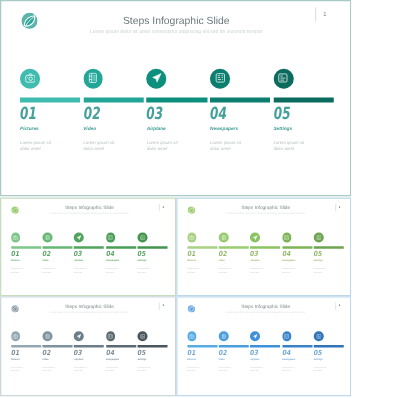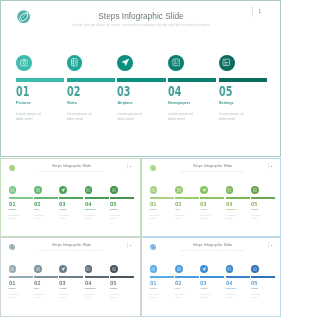--- a/index.html
+++ b/index.html
@@ -6,21 +6,21 @@
 * { box-sizing:border-box; margin:0; padding:0; }
 html,body { width:281px; height:318px; }
 body { background:#ffffff; font-family:"Liberation Sans", sans-serif; overflow:hidden; position:relative; -webkit-font-smoothing:antialiased; }
 
 .slide { position:absolute; background:#fff; overflow:hidden; }
 .title,.sub,.num,.lbl,.dsc,.pagenum { opacity:0.99; }
 .logo { position:absolute; }
 .logo svg { width:100%; height:100%; display:block; }
 .head { position:absolute; }
 .pagewrap { position:absolute; display:flex; }
-.steps { position:absolute; display:flex; }
+.steps { position:absolute; display:flex;font-style:italic; }
 .circle { border-radius:50%; display:flex; align-items:center; justify-content:center; color:#fff; }
 .ic { display:block; }
 .ic svg { display:block; width:100%; height:100%; }
 .num { font-family:"DejaVu Sans", sans-serif; font-weight:bold; transform:scaleX(0.72); transform-origin:left top; }
 .lbl { font-weight:bold; }
 
 
 .main { left:0; top:0; width:281px; height:157px; }
 .main .logo { left:15.6px; top:8.9px; width:13.3px; height:13.4px; }
 .main .head { left:40px; top:10.5px; width:200px; text-align:center; }

